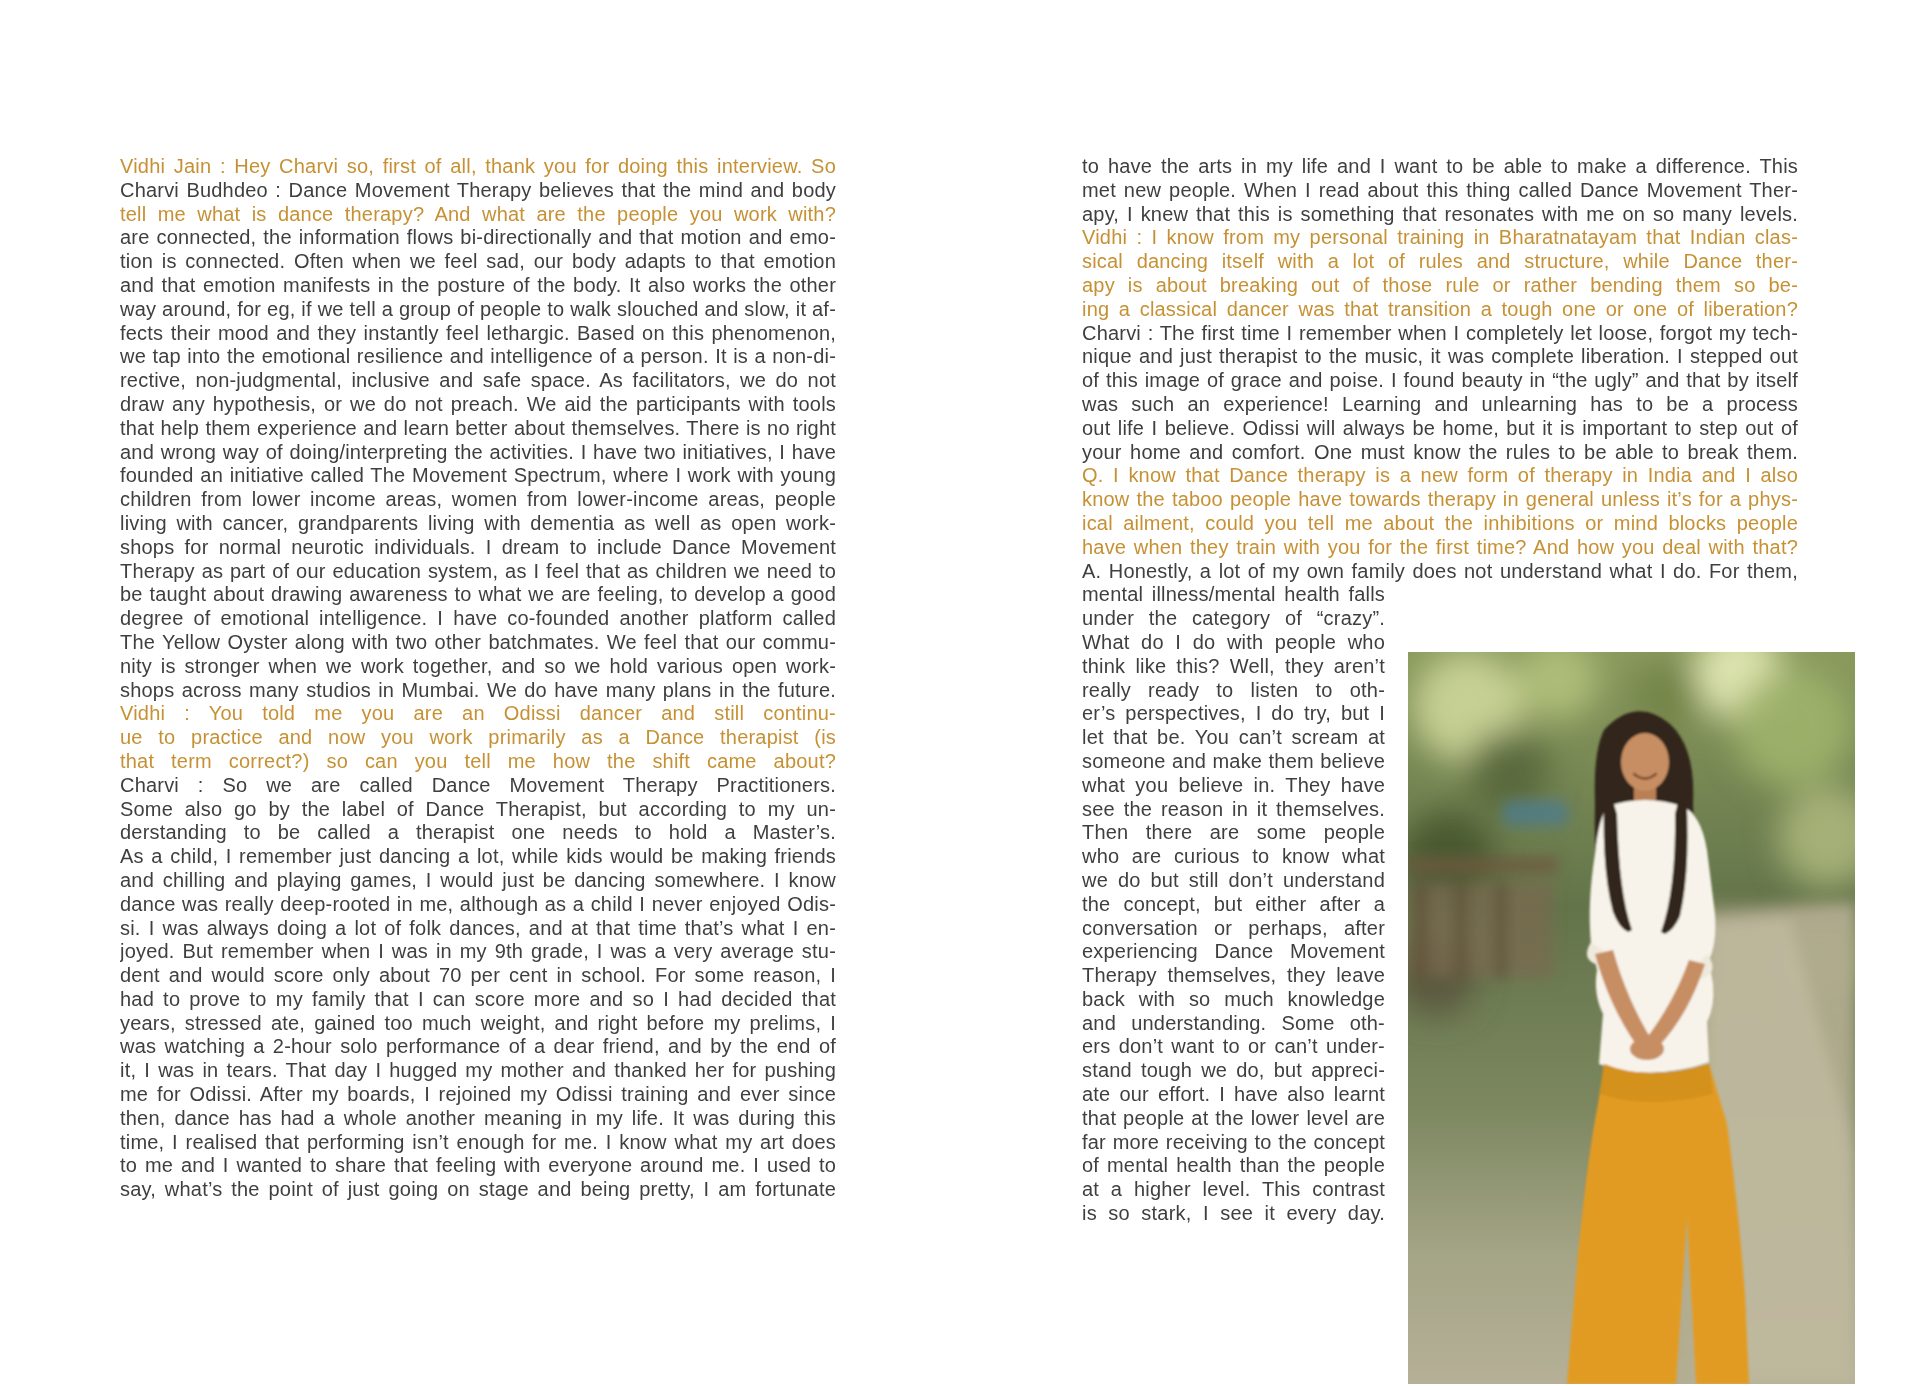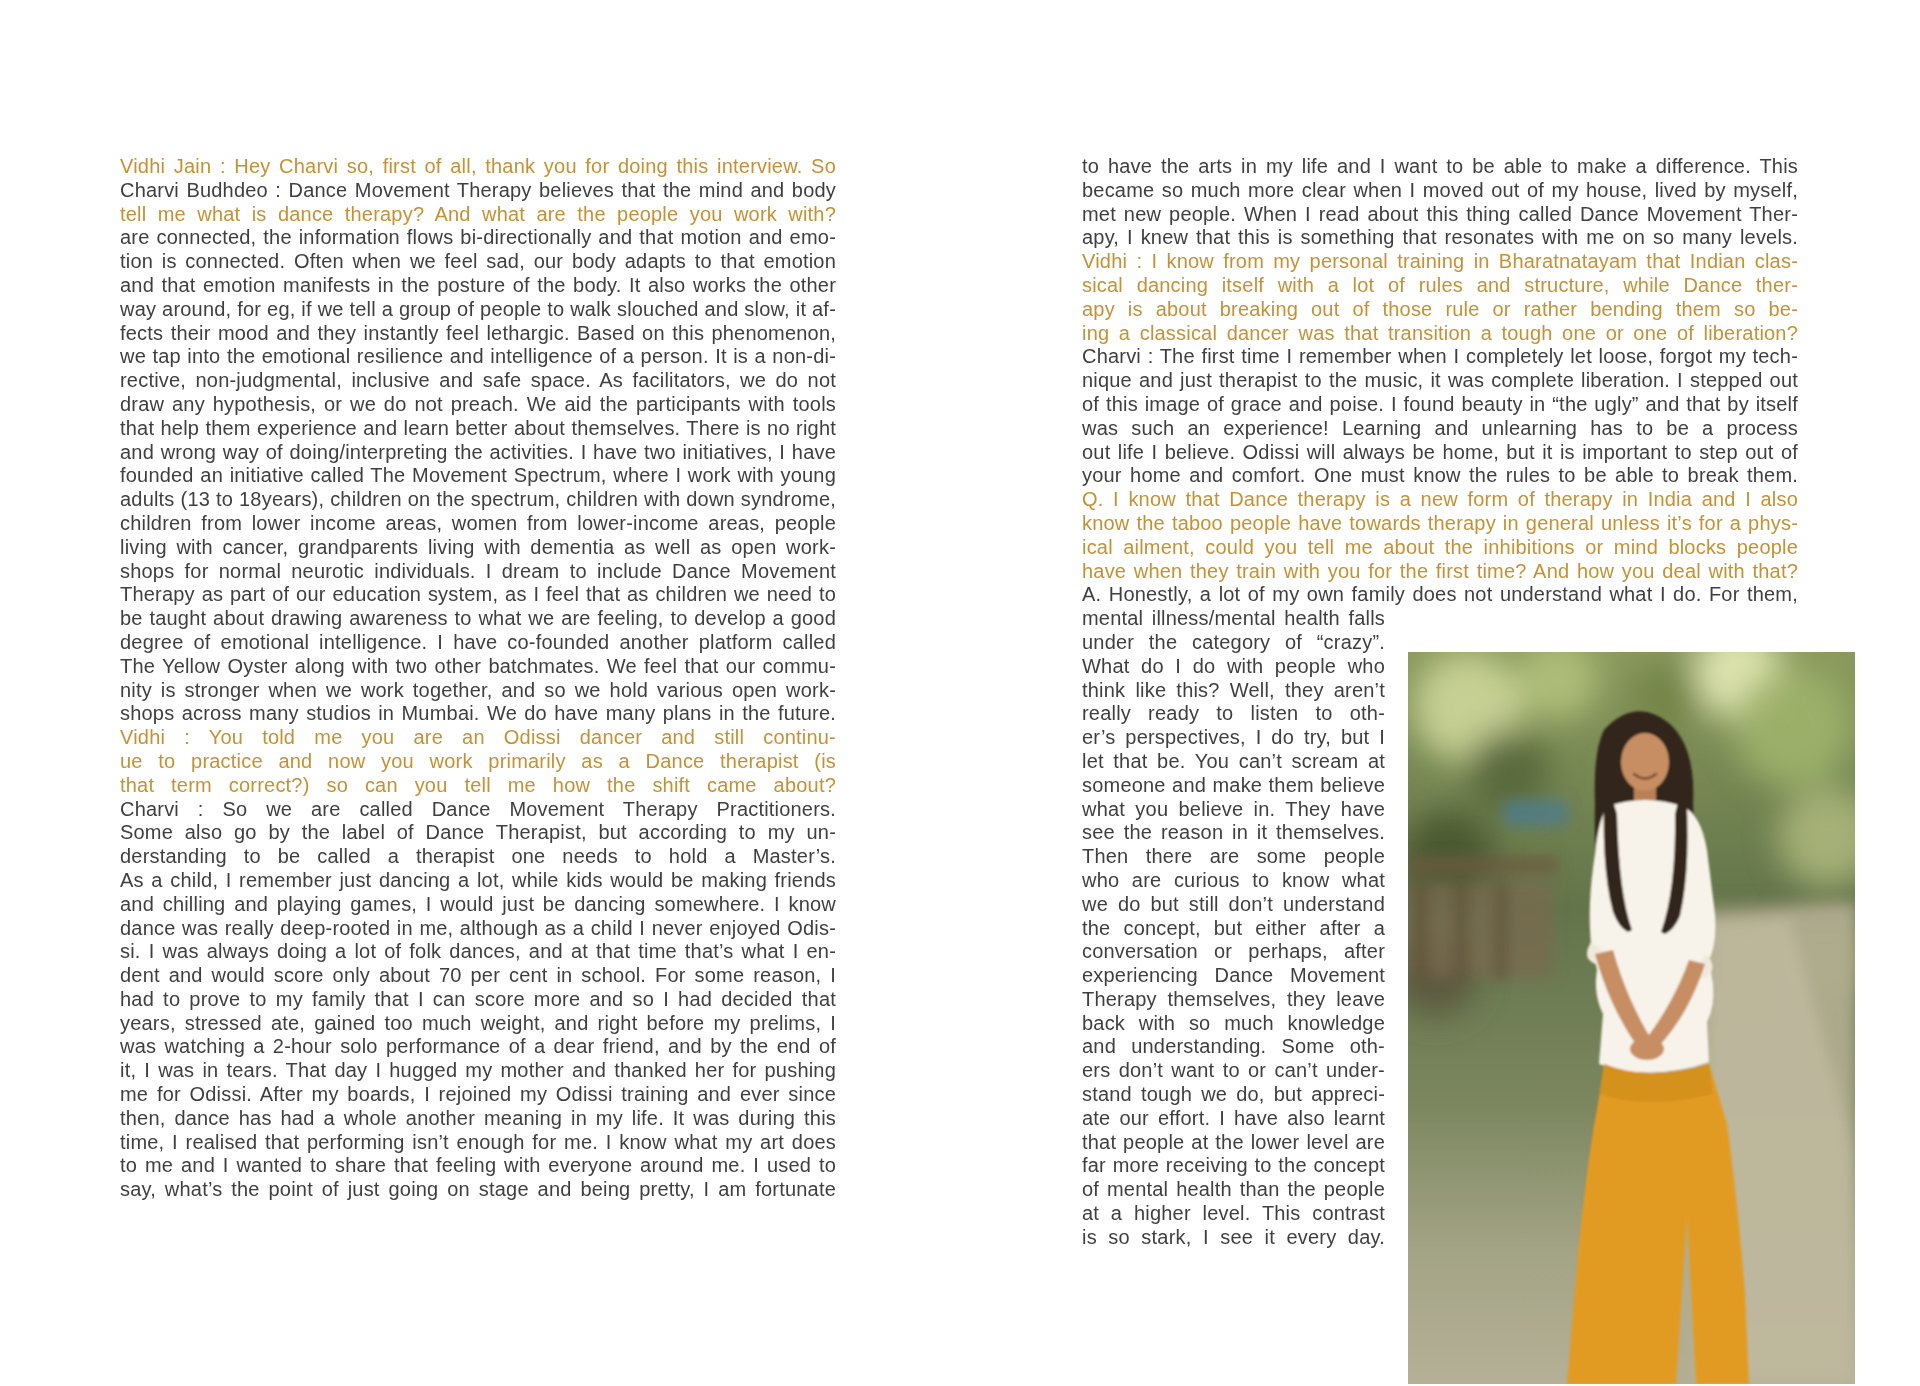--- a/index.html
+++ b/index.html
@@ -52,56 +52,55 @@
       <div class="line">tion is connected. Often when we feel sad, our body adapts to that emotion</div>
       <div class="line">and that emotion manifests in the posture of the body. It also works the other</div>
       <div class="line">way around, for eg, if we tell a group of people to walk slouched and slow, it af-</div>
       <div class="line">fects their mood and they instantly feel lethargic. Based on this phenomenon,</div>
       <div class="line">we tap into the emotional resilience and intelligence of a person. It is a non-di-</div>
       <div class="line">rective, non-judgmental, inclusive and safe space. As facilitators, we do not</div>
       <div class="line">draw any hypothesis, or we do not preach. We aid the participants with tools</div>
       <div class="line">that help them experience and learn better about themselves. There is no right</div>
       <div class="line">and wrong way of doing/interpreting the activities. I have two initiatives, I have</div>
       <div class="line">founded an initiative called The Movement Spectrum, where I work with young</div>
-      <div class="line">adults (13 to 18years), children on the spectrum, children with down syndrome,</div>
       <div class="line">children from lower income areas, women from lower-income areas, people</div>
       <div class="line">living with cancer, grandparents living with dementia as well as open work-</div>
       <div class="line">shops for normal neurotic individuals. I dream to include Dance Movement</div>
       <div class="line">Therapy as part of our education system, as I feel that as children we need to</div>
       <div class="line">be taught about drawing awareness to what we are feeling, to develop a good</div>
       <div class="line">degree of emotional intelligence. I have co-founded another platform called</div>
       <div class="line">The Yellow Oyster along with two other batchmates. We feel that our commu-</div>
       <div class="line">nity is stronger when we work together, and so we hold various open work-</div>
       <div class="line">shops across many studios in Mumbai. We do have many plans in the future.</div>
       <div class="line accent">Vidhi : You told me you are an Odissi dancer and still continu-</div>
       <div class="line accent">ue to practice and now you work primarily as a Dance therapist (is</div>
       <div class="line accent">that term correct?) so can you tell me how the shift came about?</div>
       <div class="line">Charvi : So we are called Dance Movement Therapy Practitioners.</div>
       <div class="line">Some also go by the label of Dance Therapist,  but according to my un-</div>
       <div class="line">derstanding to be called a therapist one needs to hold a Master’s.</div>
       <div class="line">As a child, I remember just dancing a lot, while kids would be making friends</div>
       <div class="line">and chilling and playing games, I would just be dancing somewhere. I know</div>
       <div class="line">dance was really deep-rooted in me, although as a child I never enjoyed Odis-</div>
       <div class="line">si. I was always doing a lot of folk dances, and at that time that’s what I en-</div>
+      <div class="line">joyed. But remember when I was in my 9th grade, I was a very average stu-</div>
       <div class="line">dent and would score only about 70 per cent in school. For some reason, I</div>
       <div class="line">had to prove to my family that I can score more and so I had decided that</div>
       <div class="line">years, stressed ate, gained too much weight, and right before my prelims, I</div>
       <div class="line">was watching a 2-hour solo performance of a dear friend, and by the end of</div>
       <div class="line">it, I was in tears. That day I hugged my mother and thanked her for pushing</div>
       <div class="line">me for Odissi. After my boards, I rejoined my Odissi training and ever since</div>
       <div class="line">then, dance has had a whole another meaning in my life. It was during this</div>
       <div class="line">time, I realised that performing isn’t enough for me. I know what my art does</div>
       <div class="line">to me and I wanted to share that feeling with everyone around me. I used to</div>
       <div class="line">say, what’s the point of just going on stage and being pretty, I am fortunate</div>
     </div>
 
   <div class="col col-right">
 
   <div class="line">to have the arts in my life and I want to be able to make a difference. This</div>
-      <div class="line">became so much more clear when I moved out of my house, lived by myself,</div>
       <div class="line">met new people. When I read about this thing called Dance Movement Ther-</div>
       <div class="line">apy, I knew that this is something that resonates with me on so many levels.</div>
       <div class="line accent">Vidhi : I know from my personal training in Bharatnatayam that Indian clas-</div>
       <div class="line accent">sical dancing itself with a lot of rules and structure, while Dance ther-</div>
       <div class="line accent">apy is about breaking out of those rule or rather bending them so be-</div>
       <div class="line accent">ing a classical dancer was that transition a tough one or one of liberation?</div>
       <div class="line">Charvi : The first time I remember when I completely let loose, forgot my tech-</div>
       <div class="line">nique and just therapist to the music, it was complete liberation. I stepped out</div>
       <div class="line">of this image of grace and poise. I found beauty in “the ugly” and that by itself</div>
       <div class="line">was such an experience! Learning and unlearning has to be a process through-</div>

